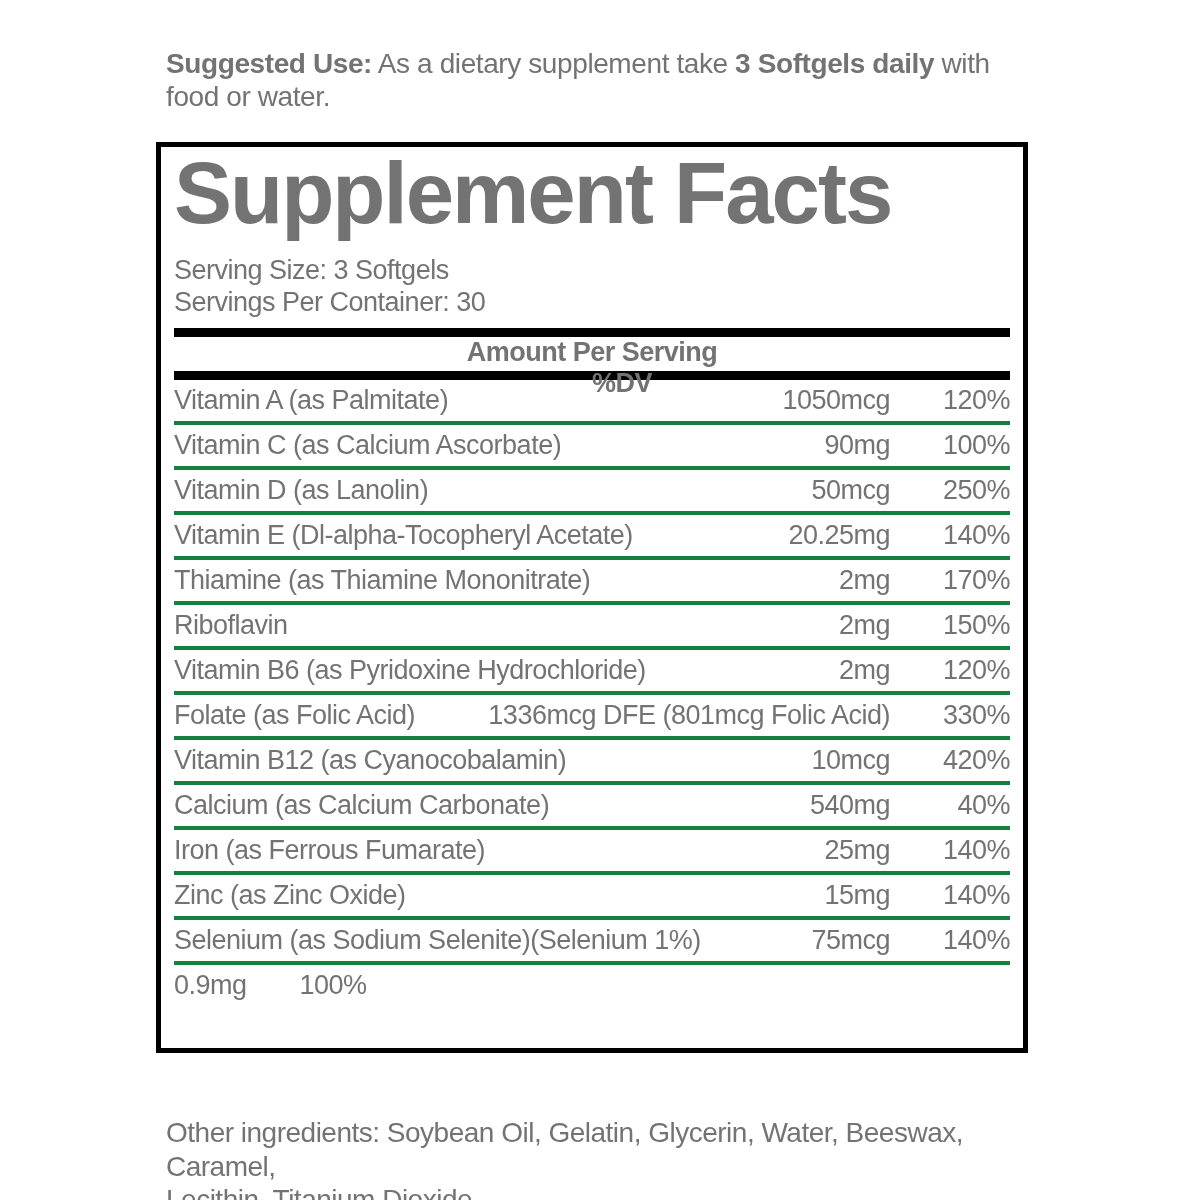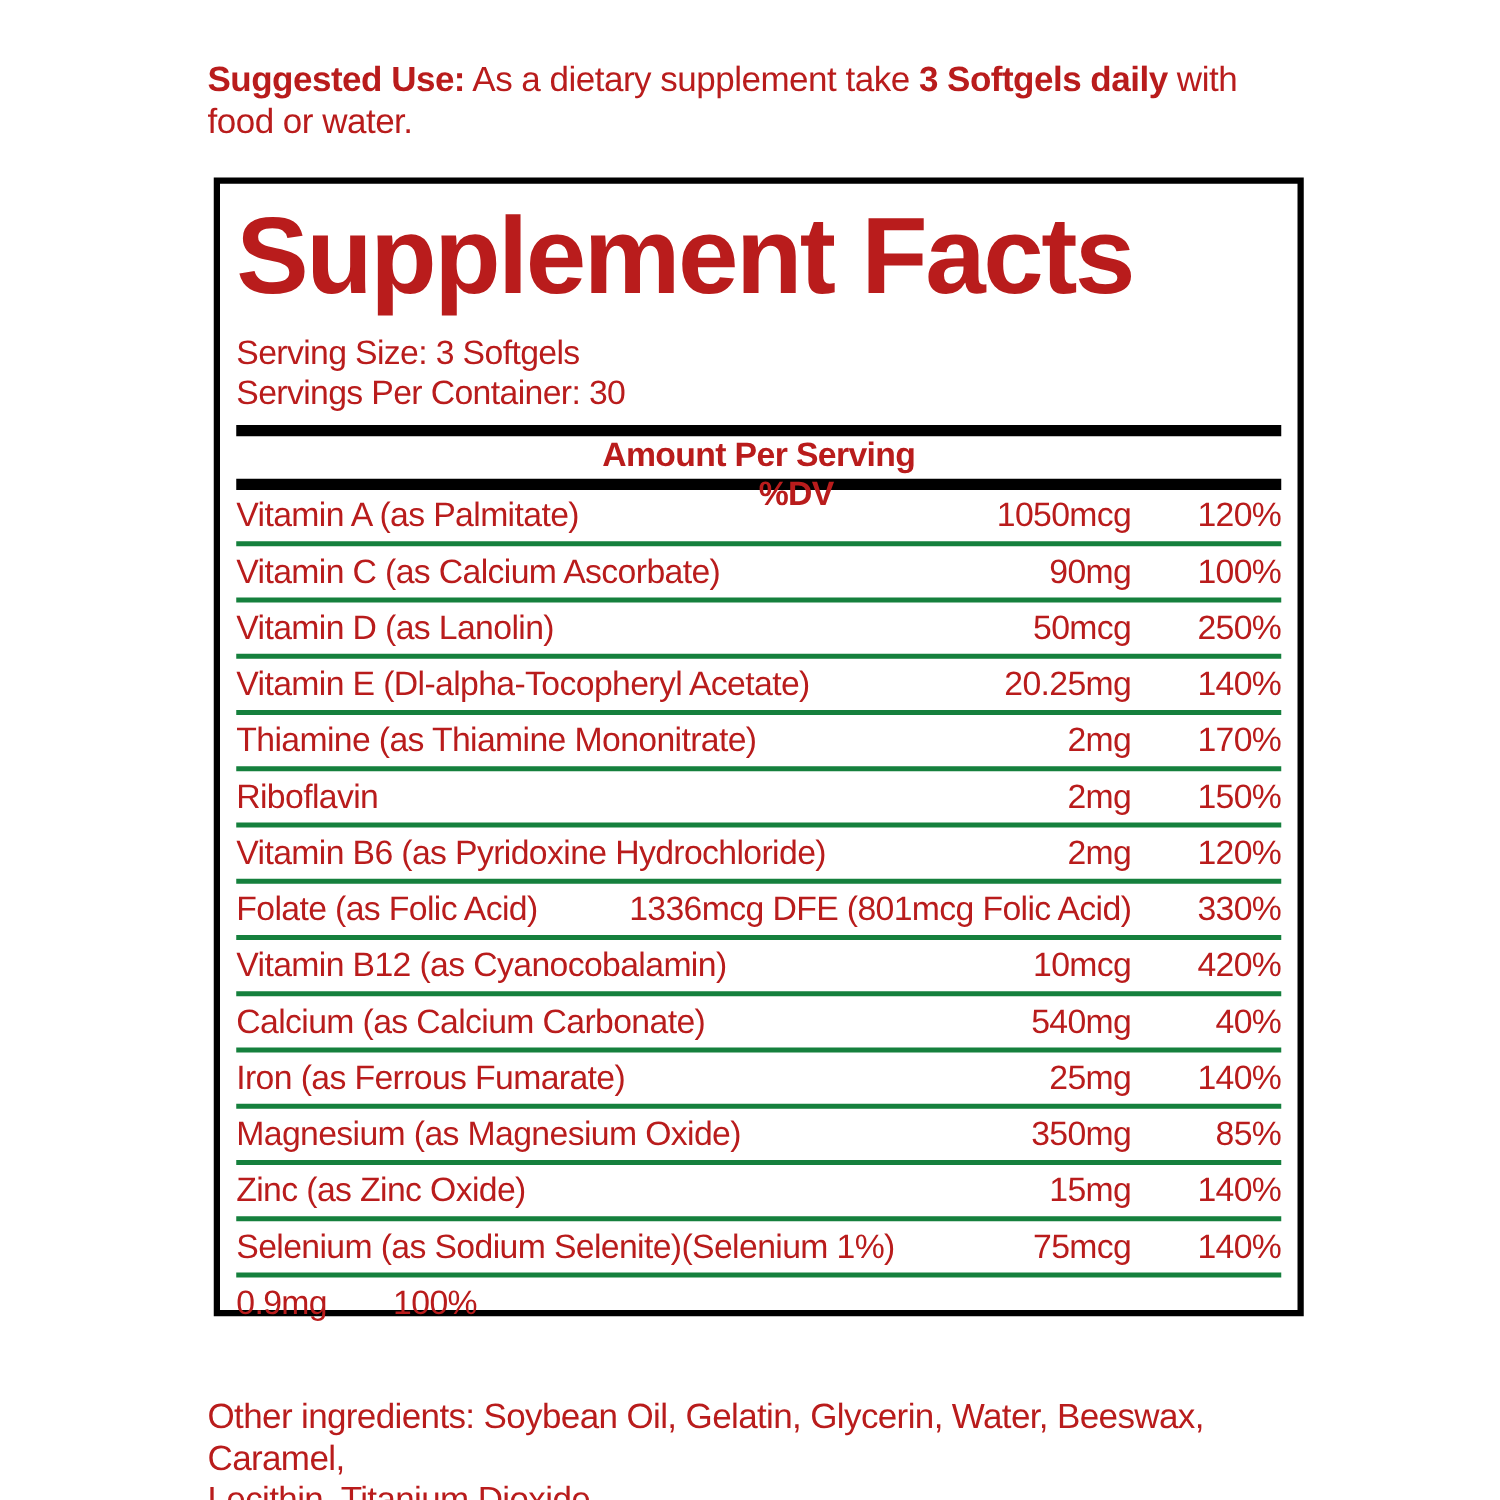--- a/index.html
+++ b/index.html
@@ -2,43 +2,43 @@
 <html><head>
 <meta charset="utf-8">
 <style>
   * { margin: 0; padding: 0; box-sizing: border-box; }
   html, body { background: #ffffff; }
   .page {
     position: relative;
     width: 1200px;
     height: 1200px;
     background: #ffffff;
-    color: #b91c1c;
+    color: #737373;
     font-family: "Liberation Sans", sans-serif;
     letter-spacing: -0.4px;
     overflow: hidden;
   }
   .suggested-use {
     position: absolute;
     left: 166px;
     top: 48px;
     width: 862px;
     font-size: 28px;
     line-height: 1.17;
   }
   .bold { font-weight: bold; }
   .facts-box {
     position: absolute;
-    left: 171px;
+    left: 156px;
     top: 142px;
     width: 872px;
     height: 911px;
     border: 5px solid #000000;
     background: #ffffff;
-    padding: 16px 13px 0 13px;
+    padding: 4px 13px 0 13px;
   }
   .sf-title {
     font-size: 87px;
     font-weight: bold;
     line-height: 0.97;
     letter-spacing: -2px;
     white-space: nowrap;
   }
   .serving-block { margin-top: 20px; }
   .serving-line {
@@ -162,25 +162,20 @@
         <span class="col-name">Calcium (as Calcium Carbonate)</span>
         <span class="col-amount">540mg</span>
         <span class="col-dv">40%</span>
       </div>
       <div class="n-row">
         <span class="col-name">Iron (as Ferrous Fumarate)</span>
         <span class="col-amount">25mg</span>
         <span class="col-dv">140%</span>
       </div>
       <div class="n-row">
-        <span class="col-name">Magnesium (as Magnesium Oxide)</span>
-        <span class="col-amount">350mg</span>
-        <span class="col-dv">85%</span>
-      </div>
-      <div class="n-row">
         <span class="col-name">Zinc (as Zinc Oxide)</span>
         <span class="col-amount">15mg</span>
         <span class="col-dv">140%</span>
       </div>
       <div class="n-row">
         <span class="col-name">Selenium (as Sodium Selenite)(Selenium 1%)</span>
         <span class="col-amount">75mcg</span>
         <span class="col-dv">140%</span>
       </div>
       <div class="n-row">

